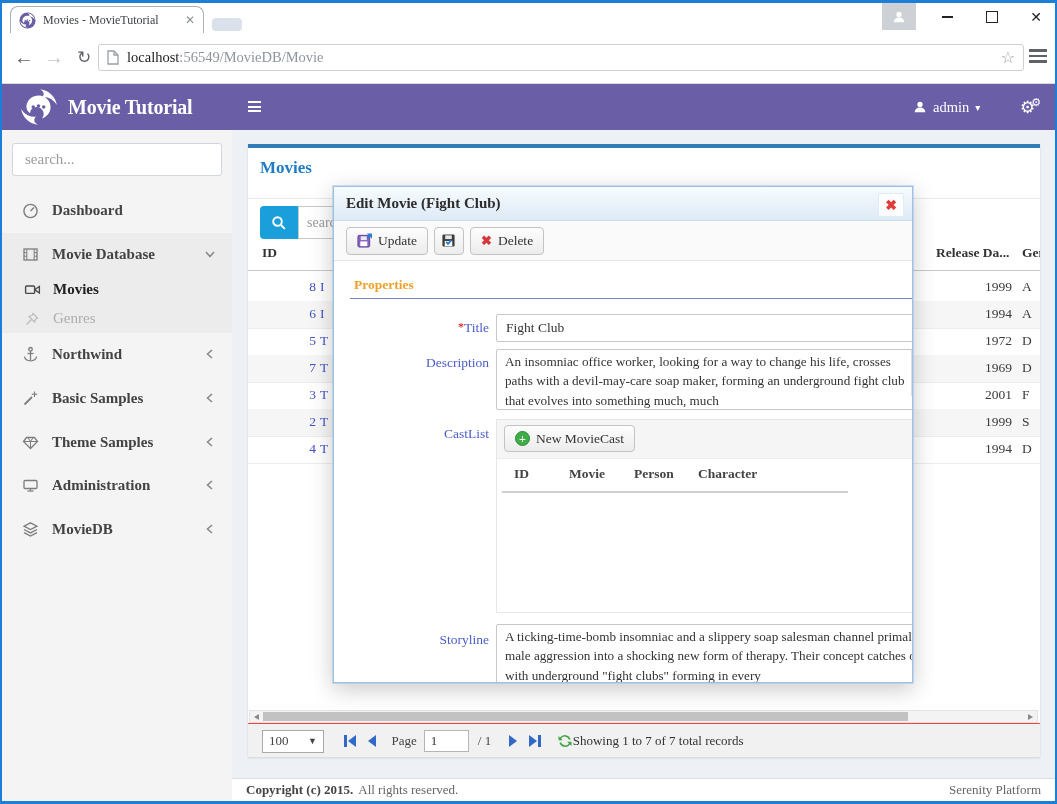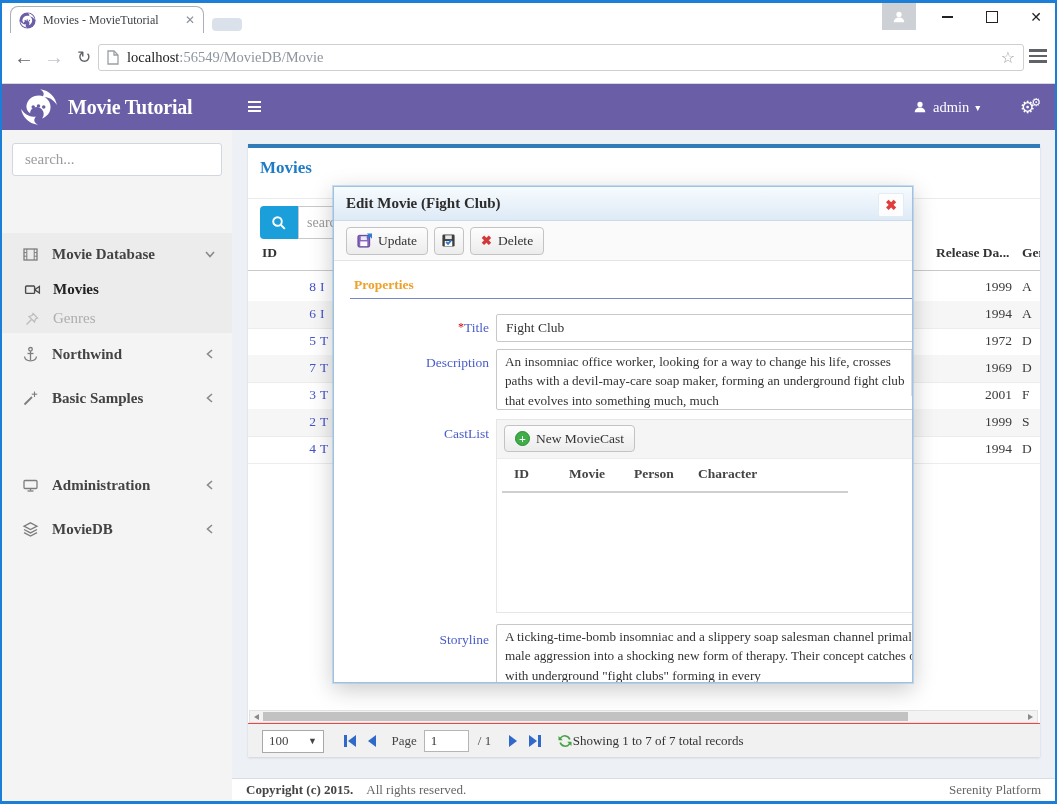--- a/index.html
+++ b/index.html
@@ -75,21 +75,21 @@
   .pager{position:absolute;left:0;right:0;top:575px;height:35px;background:#f1f1f1;border-top:1px solid #ef4444;display:flex;align-items:center;padding-left:14px;box-sizing:border-box;font-size:13px;color:#444;}
   .psel{width:62px;height:23px;background:#fff;border:1px solid #a9a9a9;display:flex;align-items:center;justify-content:space-between;padding:0 6px;box-sizing:border-box;}
   .psel .car{font-size:9px;color:#444;}
   .pgbtn{display:flex;align-items:center;gap:1px;margin-left:12px;}
   .pt-l{width:0;height:0;border-top:6px solid transparent;border-bottom:6px solid transparent;border-right:8px solid #3069c8;}
   .pt-r{width:0;height:0;border-top:6px solid transparent;border-bottom:6px solid transparent;border-left:8px solid #3069c8;}
   .pbar{width:2.5px;height:12px;background:#3069c8;}
   .pinput{width:45px;height:22px;border:1px solid #b5b5b5;font-size:13px;padding:0 6px;box-sizing:border-box;font-family:inherit;outline:none;color:#333;}
   
   .footer{left:232px;top:778px;right:2px;height:23px;background:#fff;border-top:1px solid #d9dde3;display:flex;align-items:center;font-size:13px;color:#666;padding:0 14px;box-sizing:border-box;}
-  .footer b{color:#444;margin-right:13px;}
+  .footer b{color:#444;margin-right:5px;}
   .footer .right{margin-left:auto;}
   
   .modal{left:333px;top:186px;width:580px;height:497px;background:#fff;z-index:50;
          border:1px solid #9dc3e4;box-shadow:0 0 0 1px rgba(150,190,225,.45),0 6px 22px rgba(0,0,0,.22);box-sizing:border-box;overflow:hidden;}
   .m-header{position:absolute;left:0;right:0;top:0;height:34px;background:linear-gradient(#f7fbfe,#ddeaf6);border-bottom:1px solid #cadcec;display:flex;align-items:center;padding:0 12px;box-sizing:border-box;}
   .m-title{font-size:15px;font-weight:bold;color:#2c2c2c;}
   .m-close{position:absolute;right:8px;top:6px;width:24px;height:22px;display:flex;align-items:center;justify-content:center;background:#fdfdfd;border:1px solid #e1ecf5;border-radius:2px;color:#e03c3c;font-size:14px;font-weight:bold;}
   .m-toolbar{position:absolute;left:0;right:0;top:34px;height:40px;background:#fafafa;border-bottom:1px solid #e5e5e5;display:flex;align-items:center;padding-left:12px;gap:6px;box-sizing:border-box;}
   .tbtn{height:28px;border:1px solid #c3c3c3;border-radius:4px;background:linear-gradient(#fdfdfd,#ececec);display:inline-flex;align-items:center;gap:6px;padding:0 10px;font-size:13.5px;color:#333;box-sizing:border-box;}
   .tbtn.icononly{width:30px;padding:0;justify-content:center;}
@@ -211,20 +211,27 @@
   <div class="abs sidebar">
     <div class="sidesearch">
       <input placeholder="search..." style="">
       <svg width="15" height="15" viewBox="0 0 16 16">
         <circle cx="6.5" cy="6.5" r="4.5" fill="none" stroke="#8b8b8b" stroke-width="1.6"></circle>
           <line x1="10" y1="10" x2="14" y2="14" stroke="#8b8b8b" stroke-width="1.6"></line>
       </svg>
     </div>
     <div class="navband"></div>
 
+    <div class="navitem" style="top:62px;height:36px">
+      <svg class="icon16" viewBox="0 0 17 17">
+        <circle cx="8.5" cy="9" r="6.6" fill="none" stroke="#7d7d7d" stroke-width="1.4"></circle>
+        <line x1="8.5" y1="9" x2="12" y2="5.5" stroke="#7d7d7d" stroke-width="1.4"></line>
+      </svg>
+      <span>Dashboard</span>
+    </div>
 
     <div class="navitem" style="top:106px;height:36px">
       <svg class="icon16" viewBox="0 0 17 17">
         <rect x="2" y="3" width="13" height="11" fill="none" stroke="#7d7d7d" stroke-width="1.3"></rect>
         <line x1="4.8" y1="3" x2="4.8" y2="14" stroke="#7d7d7d" stroke-width="1"></line>
         <line x1="12.2" y1="3" x2="12.2" y2="14" stroke="#7d7d7d" stroke-width="1"></line>
         <line x1="2" y1="6.6" x2="4.8" y2="6.6" stroke="#7d7d7d" stroke-width="1"></line>
           <line x1="2" y1="10.2" x2="4.8" y2="10.2" stroke="#7d7d7d" stroke-width="1"></line>
         <line x1="12.2" y1="6.6" x2="15" y2="6.6" stroke="#7d7d7d" stroke-width="1"></line>
           <line x1="12.2" y1="10.2" x2="15" y2="10.2" stroke="#7d7d7d" stroke-width="1"></line>
@@ -269,20 +276,32 @@
         <line x1="2.5" y1="14.5" x2="10" y2="7" stroke="#7d7d7d" stroke-width="1.8"></line>
         <line x1="12.5" y1="1.5" x2="12.5" y2="7" stroke="#7d7d7d" stroke-width="1.1"></line>
         <line x1="9.8" y1="4.2" x2="15.2" y2="4.2" stroke="#7d7d7d" stroke-width="1.1"></line>
       </svg>
       <span>Basic Samples</span>
       <svg class="chev" width="12" height="12" viewBox="0 0 12 12">
         <polyline points="8,2 3.5,6 8,10" fill="none" stroke="#8a8a8a" stroke-width="1.6"></polyline>
       </svg>
     </div>
 
+    <div class="navitem" style="top:294px;height:36px">
+      <svg class="icon16" viewBox="0 0 17 17">
+        <polygon points="4.5,3.5 12.5,3.5 15.5,7.5 8.5,14.5 1.5,7.5" fill="none" stroke="#7d7d7d" stroke-width="1.3"></polygon>
+        <line x1="1.5" y1="7.5" x2="15.5" y2="7.5" stroke="#7d7d7d" stroke-width="1"></line>
+        <polyline points="5.8,3.5 8.5,7.5 11.2,3.5" fill="none" stroke="#7d7d7d" stroke-width="1"></polyline>
+        <line x1="8.5" y1="7.5" x2="8.5" y2="14.5" stroke="#7d7d7d" stroke-width="1"></line>
+      </svg>
+      <span>Theme Samples</span>
+      <svg class="chev" width="12" height="12" viewBox="0 0 12 12">
+        <polyline points="8,2 3.5,6 8,10" fill="none" stroke="#8a8a8a" stroke-width="1.6"></polyline>
+      </svg>
+    </div>
 
     <div class="navitem" style="top:337px;height:36px">
       <svg class="icon16" viewBox="0 0 17 17">
         <rect x="2" y="3.5" width="13" height="8" rx="1" fill="none" stroke="#7d7d7d" stroke-width="1.3"></rect>
         <line x1="8.5" y1="11.5" x2="8.5" y2="13.6" stroke="#7d7d7d" stroke-width="1.3"></line>
         <line x1="5.5" y1="14" x2="11.5" y2="14" stroke="#7d7d7d" stroke-width="1.3"></line>
       </svg>
       <span>Administration</span>
       <svg class="chev" width="12" height="12" viewBox="0 0 12 12">
         <polyline points="8,2 3.5,6 8,10" fill="none" stroke="#8a8a8a" stroke-width="1.6"></polyline>

